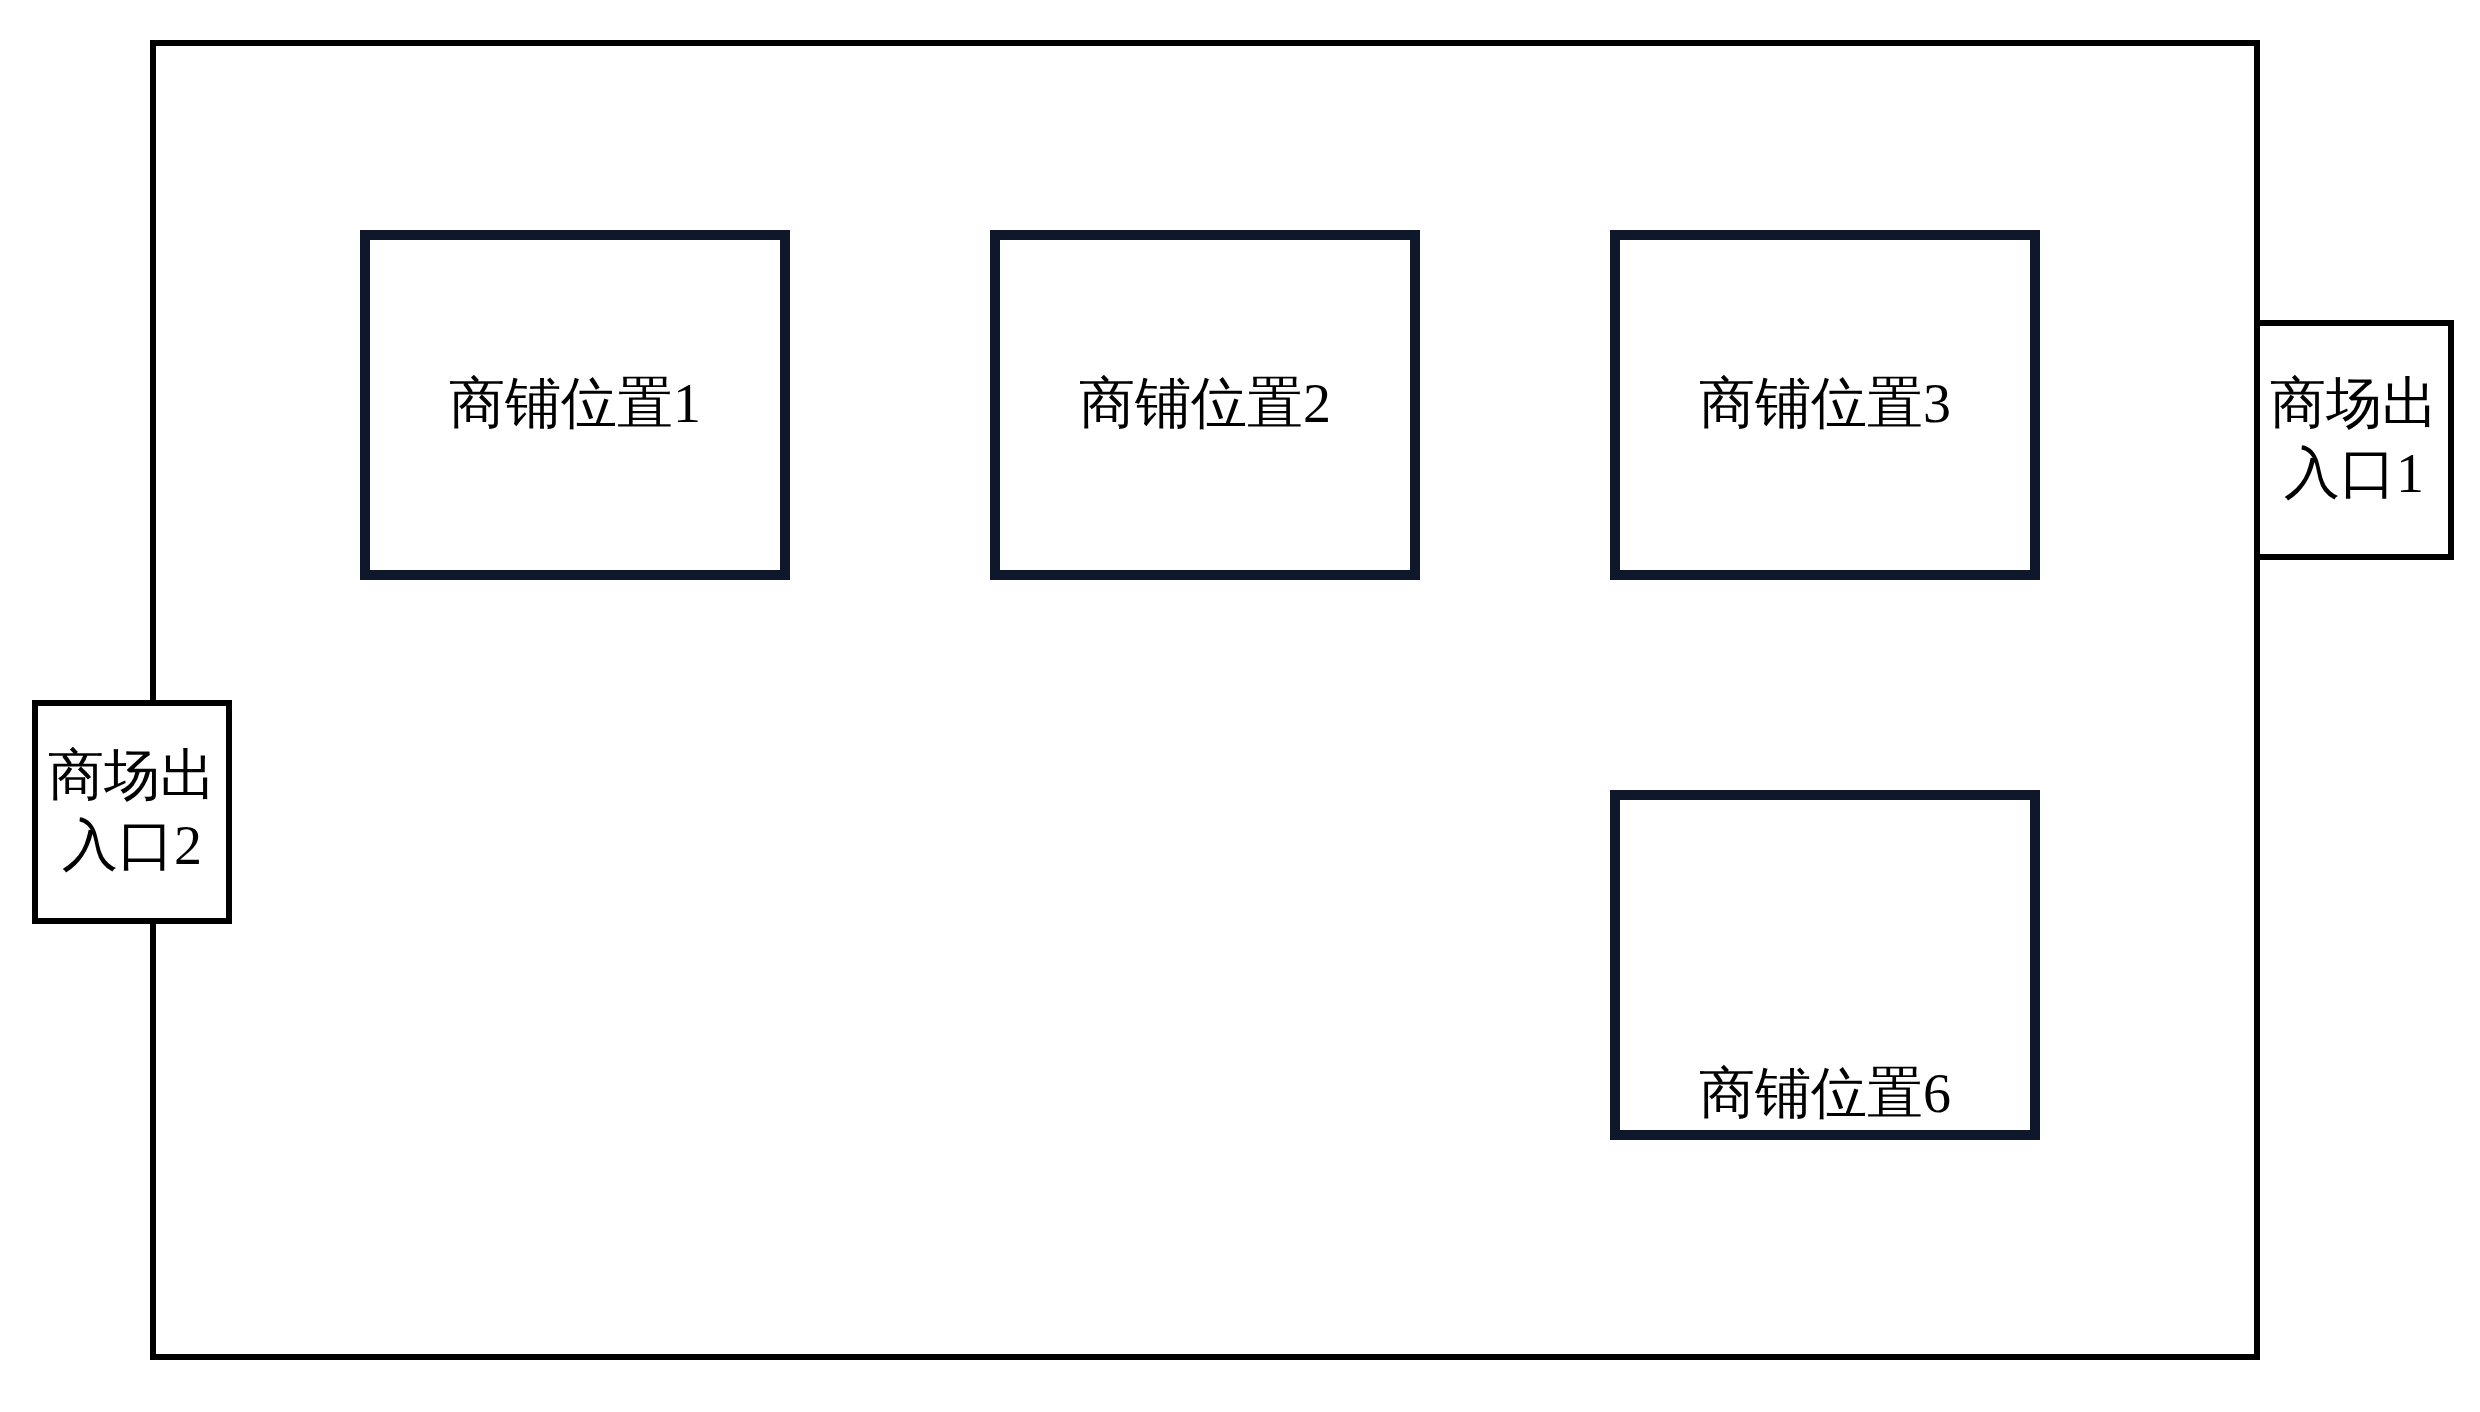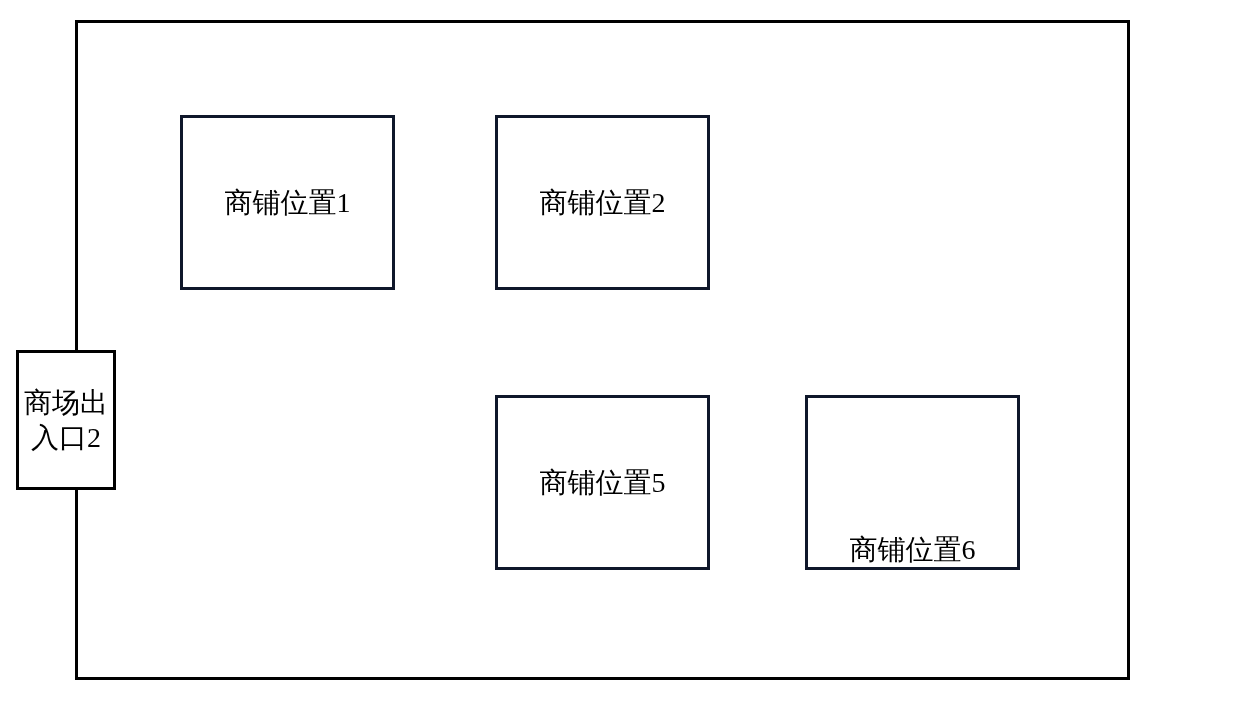--- a/index.html
+++ b/index.html
@@ -24,21 +24,21 @@
     width: 1055px;
     height: 660px;
     border: 3px solid #000;
     box-sizing: border-box;
     background: #fff;
   }
   .shop {
     position: absolute;
     width: 215px;
     height: 175px;
-    border: 3px solid #0f172a;
+    border: 5px solid #0f172a;
     box-sizing: border-box;
     display: flex;
     align-items: center;
     justify-content: center;
     background: #fff;
   }
   .shop span {
     text-align: center;
     line-height: 1.2;
   }
@@ -65,40 +65,43 @@
     line-height: 1.25;
   }
   .entrance1 {
     left: 1127px;
     top: 160px;
     height: 120px;
   }
   .entrance2 {
     left: 16px;
     top: 350px;
-    height: 140px;
+    height: 112px;
   }
 </style>
 </head>
 <body>
 
 <div class="canvas">
 
   <div class="mall-outline"></div>
 
   <div class="shop shop1">
     <span>商铺位置1</span>
   </div>
   <div class="shop shop2">
     <span>商铺位置2</span>
   </div>
-  <div class="shop shop5">
-    <span>商铺位置5</span>
+  <div class="shop shop3">
+    <span>商铺位置3</span>
   </div>
   <div class="shop shop6">
     <span>商铺位置6</span>
   </div>
 
+  <div class="entrance entrance1">
+    <span>商场出入口1</span>
+  </div>
   <div class="entrance entrance2">
     <span>商场出入口2</span>
   </div>
 
 </div>
 
 </body></html>

